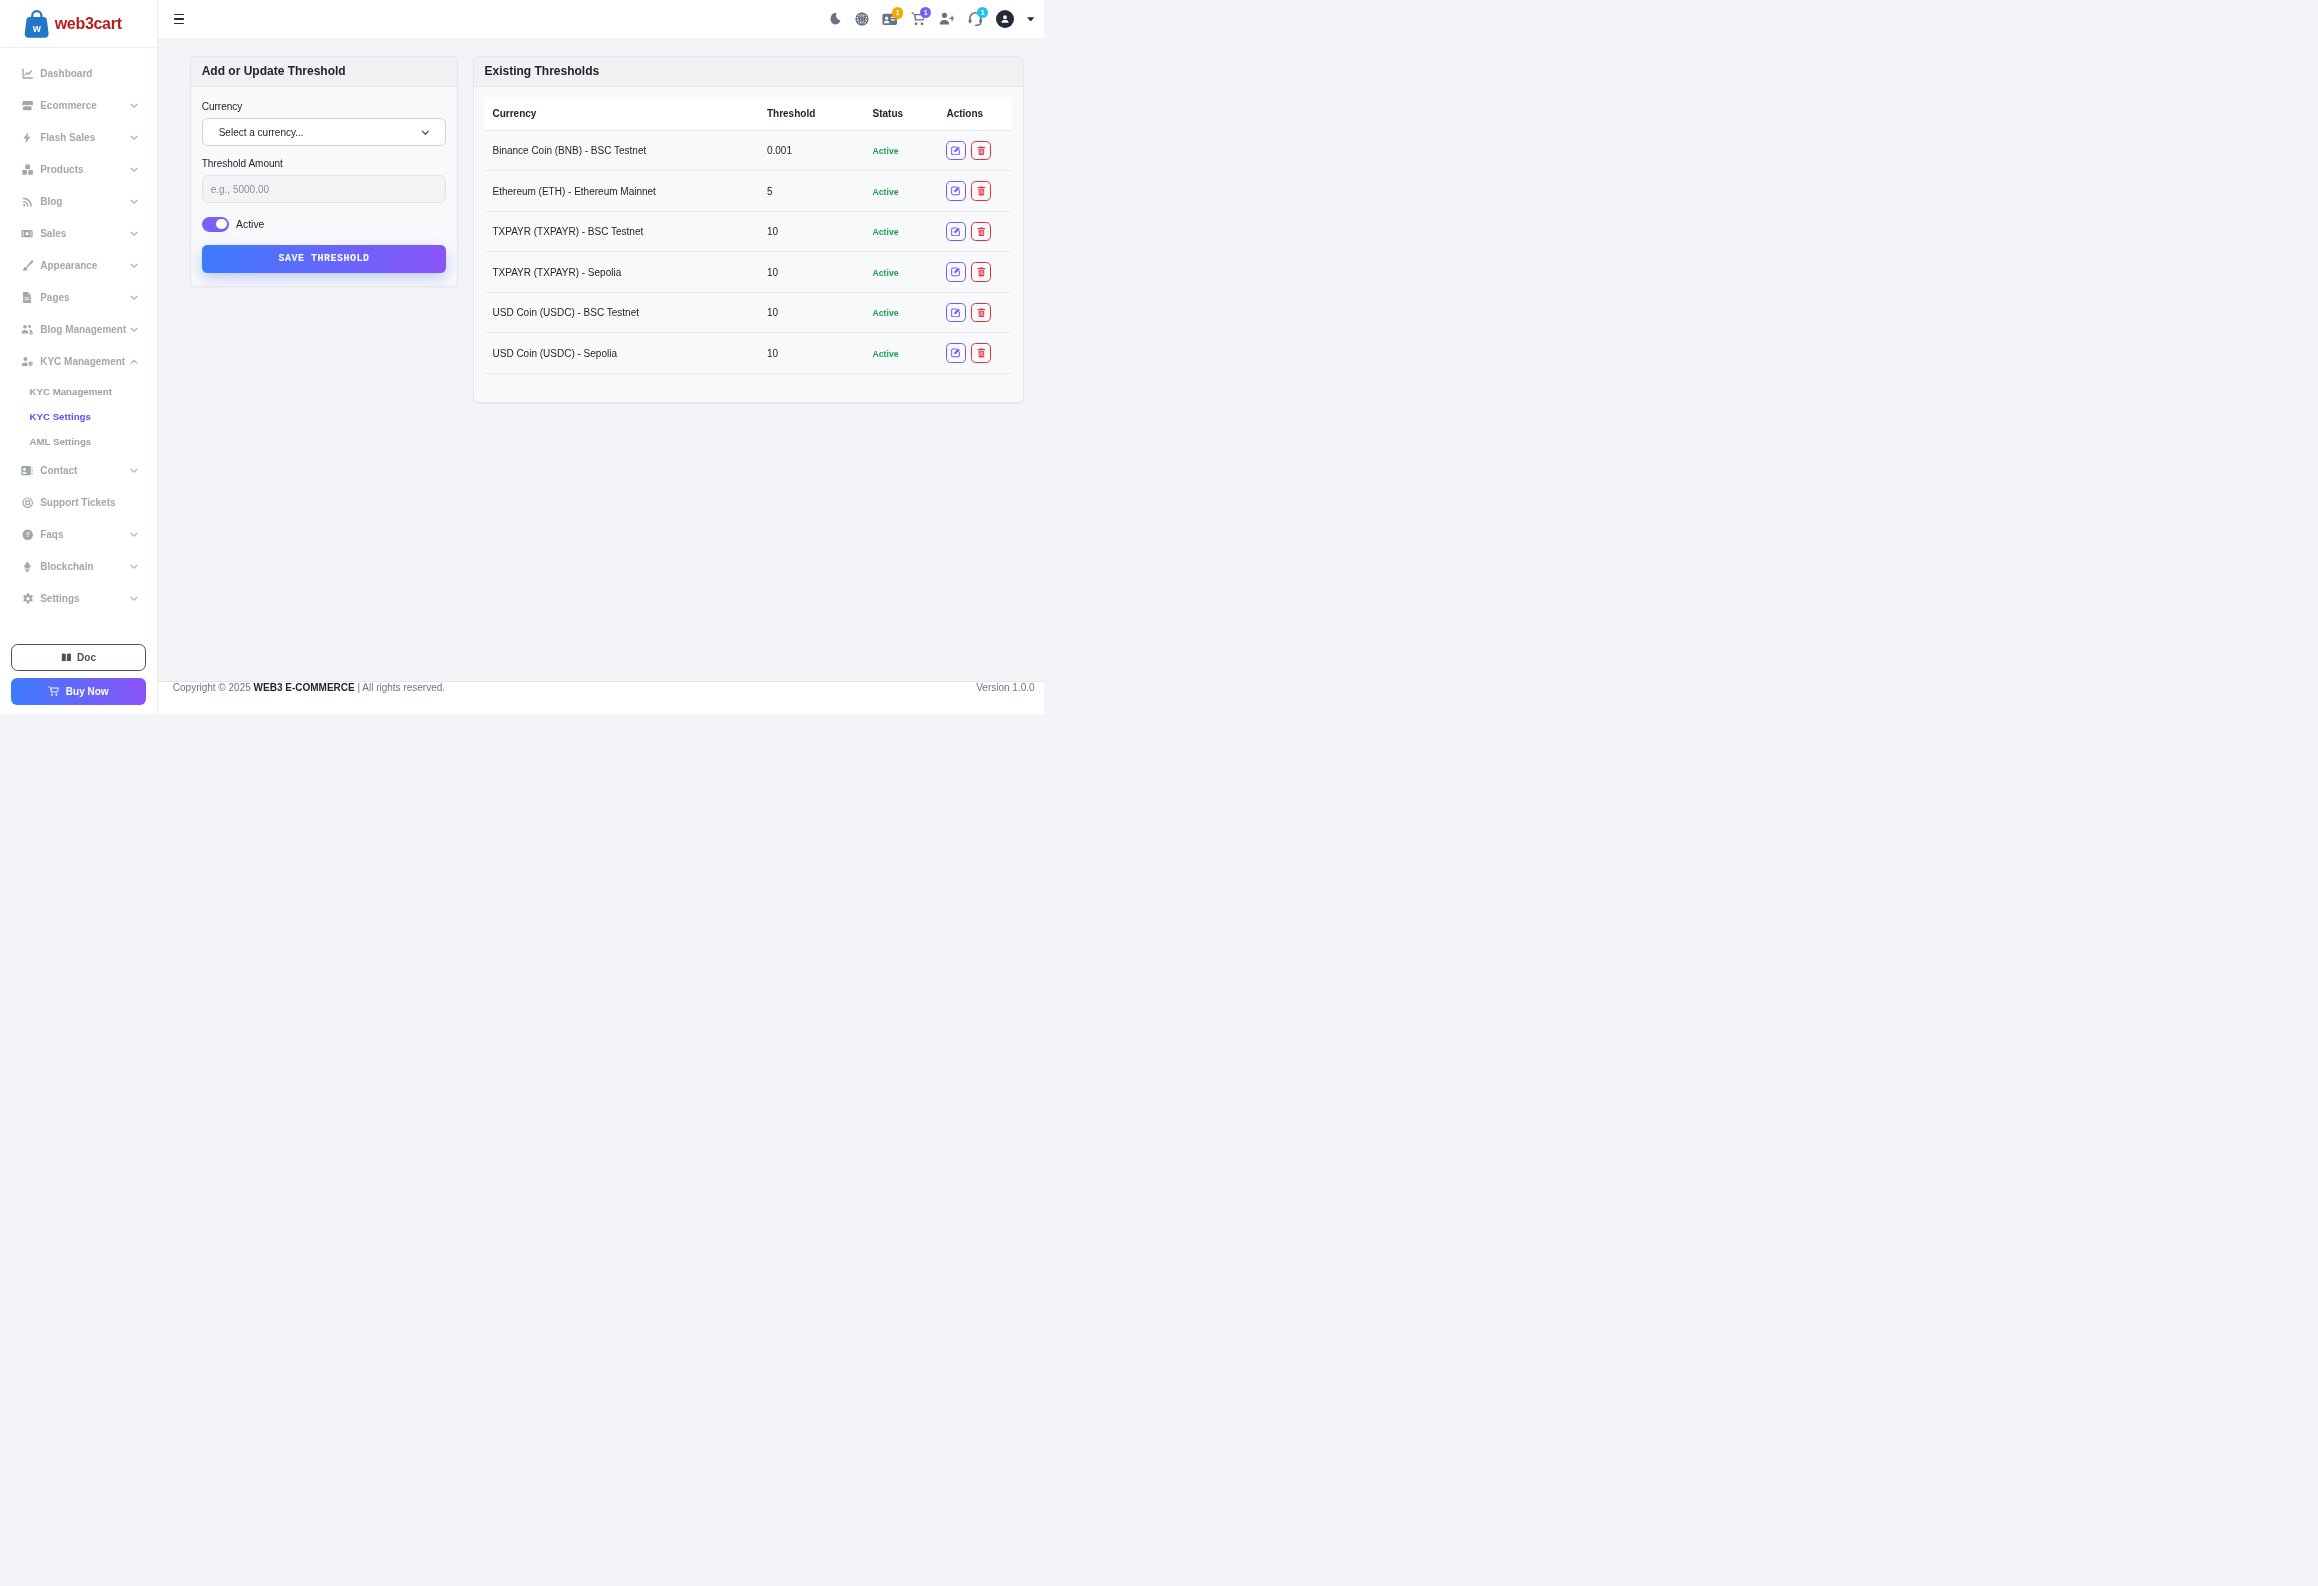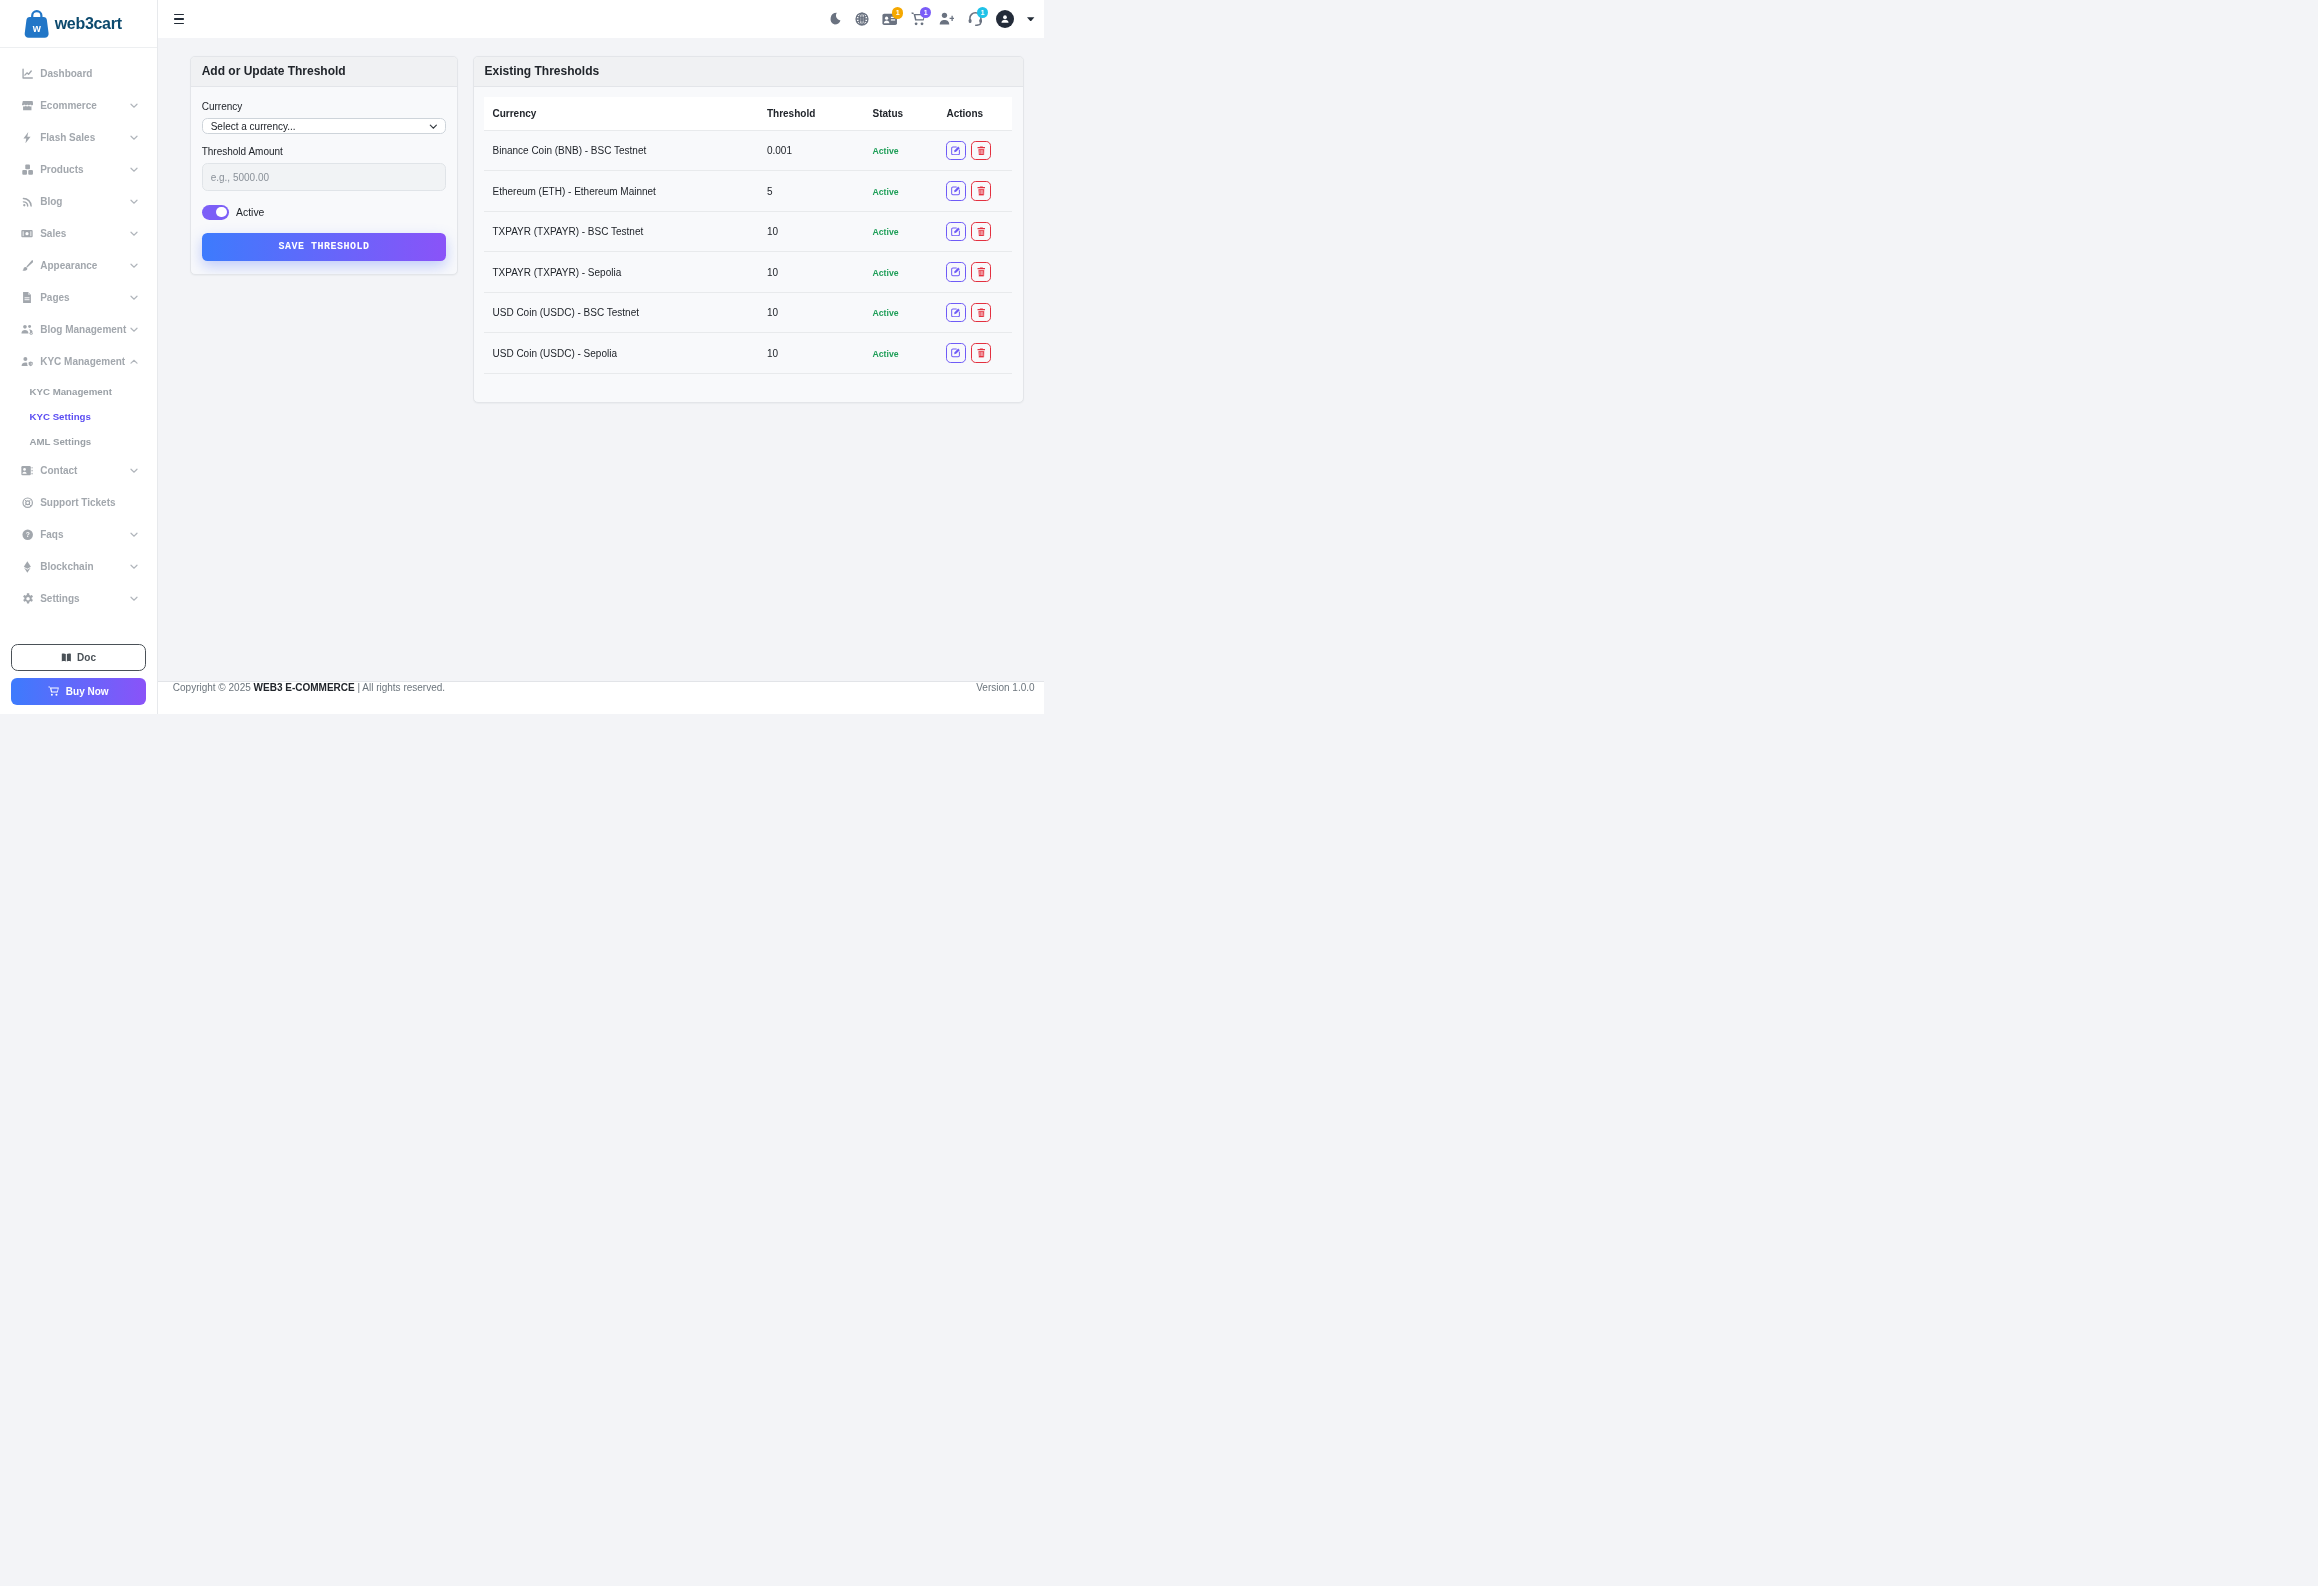--- a/index.html
+++ b/index.html
@@ -11,21 +11,21 @@
   svg { display:block; }
 
   
   .sidebar {
     position:absolute; left:0; top:0; width:158px; height:714px;
     background:#fff; border-right:0.7px solid #e7e9ec; z-index:5;
     display:flex; flex-direction:column;
   }
   .logo-row { height:48px; display:flex; align-items:center; padding-left:23px; gap:4.7px;
     border-bottom:0.7px solid #edeff1; flex:none; }
-  .logo-text { font-size:16px; font-weight:bold; color:#0c4a6e; letter-spacing:-0.3px; }
+  .logo-text { font-size:16px; font-weight:bold; color:#b91c1c; letter-spacing:-0.3px; }
   .nav { flex:1; overflow:hidden; padding-top:9.4px; }
   .nav-item { height:32px; display:flex; align-items:center; padding:0 19px 0 20px;
     color:#a2a7ad; font-size:10px; font-weight:bold; cursor:pointer; }
   .nav-item .nico { width:14.8px; margin-right:5.4px; display:flex; justify-content:center; flex:none; }
   .nav-item .chev { margin-left:auto; }
   .subnav { padding:1.3px 0 1.3px 0; }
   .subnav-item { height:25px; display:flex; align-items:center; padding-left:29.5px;
     color:#9aa0a6; font-size:9.7px; font-weight:bold; cursor:pointer; }
   .subnav-item.active { color:#5b4df2; }
   .sidebar-bottom { flex:none; padding:6.7px 10.7px 9.4px 10.7px; display:flex; flex-direction:column; gap:6.7px; }
@@ -58,22 +58,22 @@
     background:#f3f4f7; padding:18px 20px 0 32px; display:flex; gap:14.8px; align-items:flex-start; }
   .card { background:#f8f9fb; border:0.7px solid #e3e5e9; border-radius:5px; overflow:hidden;
     box-shadow:0 0.7px 1.3px rgba(30,40,60,.04); }
   .card-header { background:#f0f1f3; border-bottom:0.7px solid #e3e5e9; padding:7.4px 10.7px; }
   .card-title { font-size:12px; font-weight:bold; color:#21252b; }
   .card-body { padding:10.7px; }
 
   
   .form-card { width:268px; flex:none; }
   .field-label { font-size:10px; color:#21252b; margin:4px 0 6px 0; display:block; }
-  .select-box { height:16px; background:#fff; border:0.7px solid #ced4da; border-radius:5.4px;
-    display:flex; align-items:center; padding:0 8px; font-size:10px; color:#21252b;
+  .select-box { height:28px; background:#fff; border:0.7px solid #ced4da; border-radius:5.4px;
+    display:flex; align-items:center; padding:0 16px; font-size:10px; color:#21252b;
     cursor:pointer; margin-bottom:12px; }
   .select-box .chev { margin-left:auto; }
   .text-input { width:100%; height:28px; background:#f1f3f5; border:0.7px solid #e0e4e8; border-radius:5.4px;
     padding:0 8px; font-size:10px; color:#21252b; font-family:inherit; margin-bottom:12px; }
   .text-input::placeholder { color:#8a9199; }
   .toggle-row { display:flex; align-items:center; gap:7.4px; margin:1.3px 0 13.4px 0; }
   .toggle { width:27px; height:14.8px; background:#7c5ff7; border-radius:7.4px; position:relative; cursor:pointer; flex:none; }
   .toggle .knob { position:absolute; right:2px; top:2px; width:10.7px; height:10.7px; border-radius:50%; background:#fff; }
   .toggle-label { font-size:10.4px; color:#21252b; }
   .save-btn { width:100%; height:28px; border:none; border-radius:5.4px;

